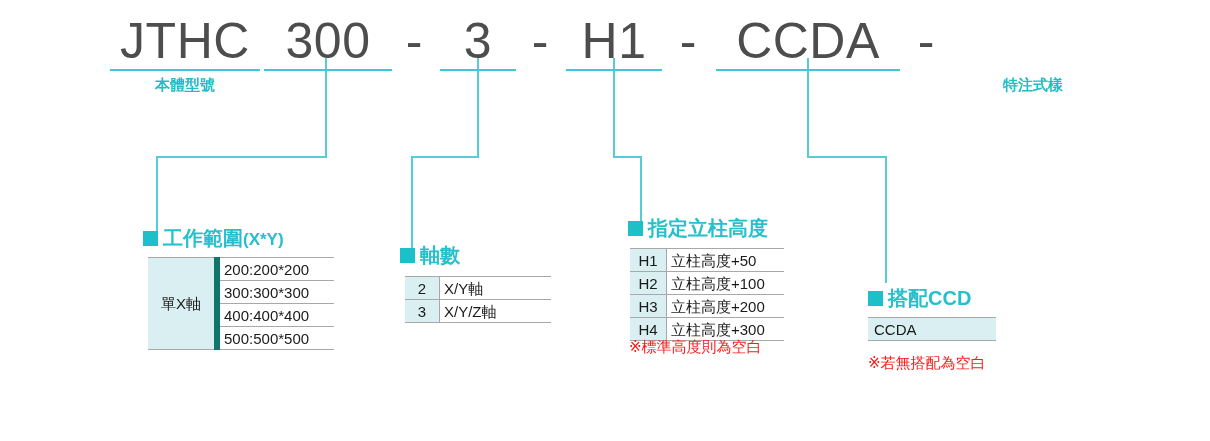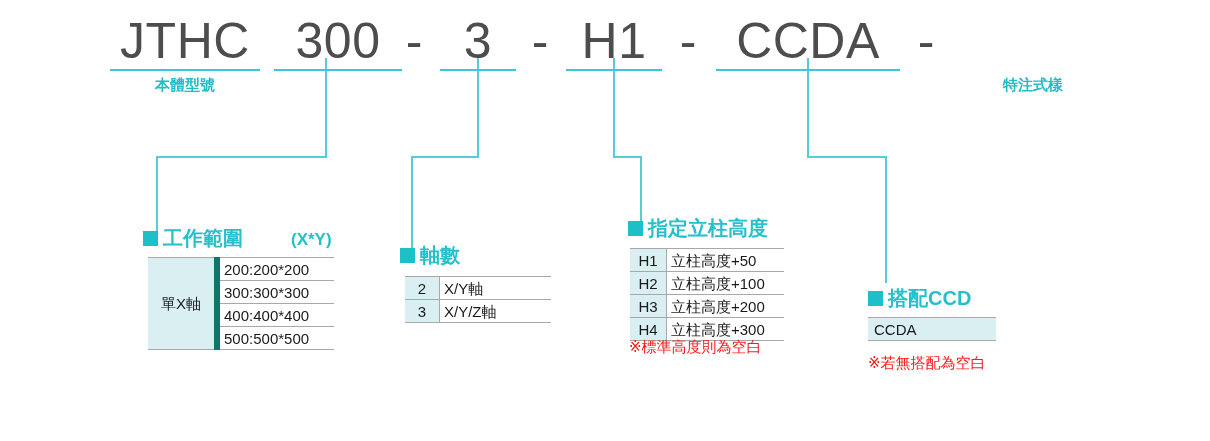--- a/index.html
+++ b/index.html
@@ -90,21 +90,20 @@
   .bullet {
     display: inline-block;
     width: 15px;
     height: 15px;
     background: #1dbfc9;
     margin-right: 5px;
     vertical-align: -1px;
   }
   .title-sub {
     font-size: 17px;
-    margin-left: 48px;
   }
 
   
   table.spec {
     position: absolute;
     border-collapse: collapse;
     table-layout: fixed;
     background: #ffffff;
   }
   table.spec td {
@@ -159,21 +158,21 @@
 
       <path d="M 808 58 L 808 157 L 886 157 L 886 283"></path>
     </g>
   </svg>
 
   <div class="model-row">
 
     <div class="seg underlined" style="left:110px; width:150px;">JTHC</div>
     <div class="seg-caption" style="left:110px; width:150px; top:60px;">本體型號</div>
 
-    <div class="seg underlined" style="left:274px; width:128px;">300</div>
+    <div class="seg underlined" style="left:264px; width:128px;">300</div>
 
     <div class="dash" style="left:392px; width:44px;">-</div>
 
     <div class="seg underlined" style="left:440px; width:76px;">3</div>
 
     <div class="dash" style="left:518px; width:44px;">-</div>
 
     <div class="seg underlined" style="left:566px; width:96px;">H1</div>
 
     <div class="dash" style="left:666px; width:44px;">-</div>

